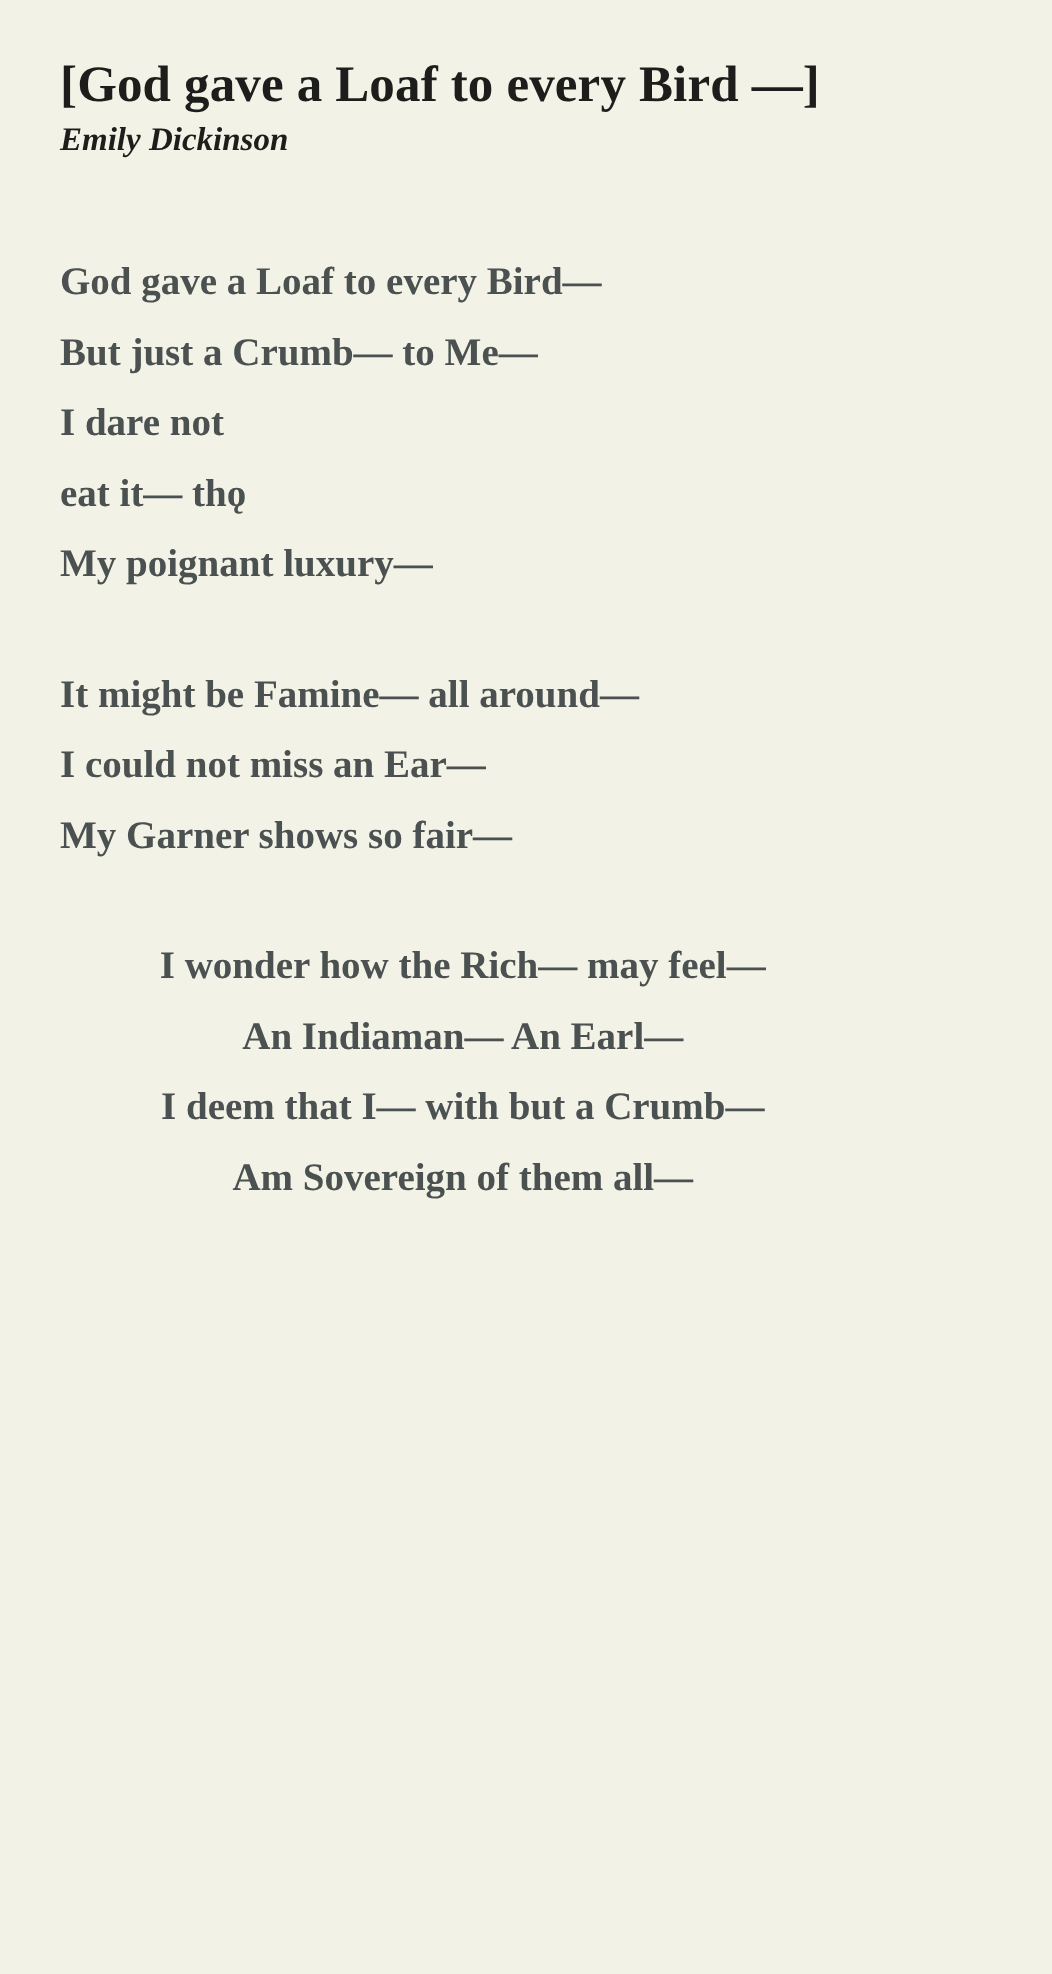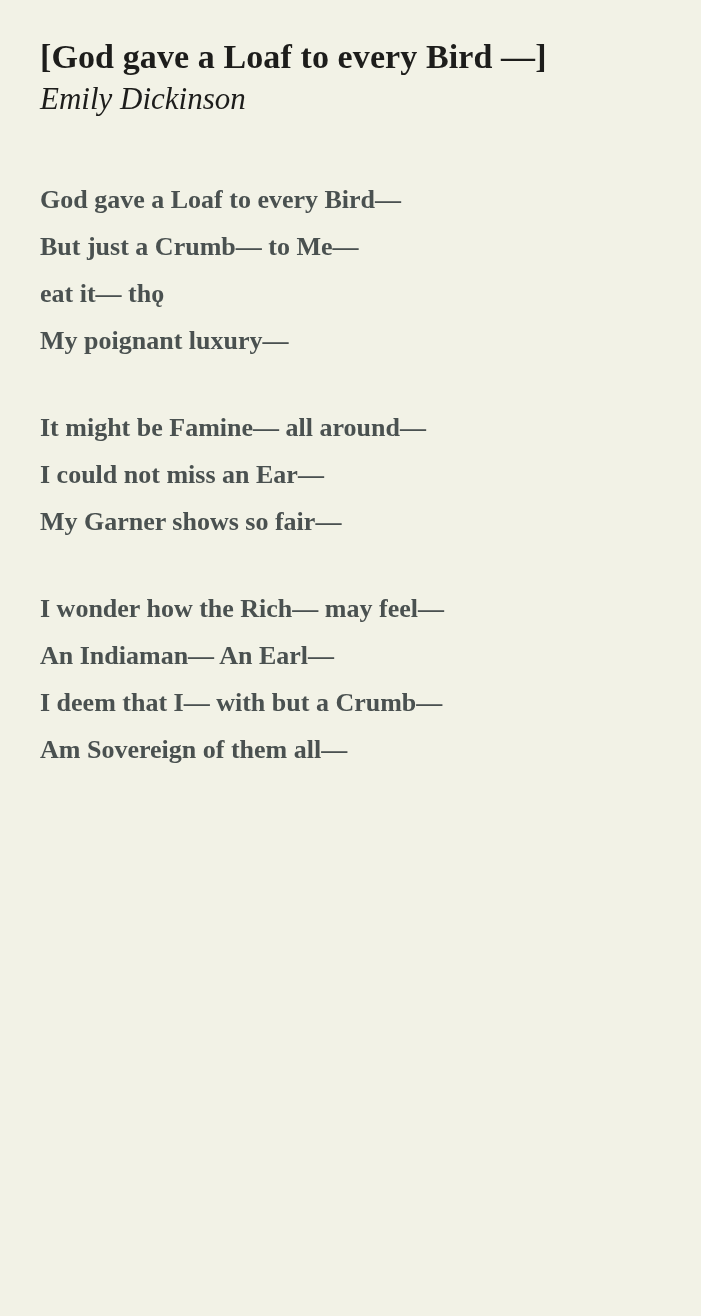--- a/index.html
+++ b/index.html
@@ -26,56 +26,58 @@
     font-size: 34px;
     line-height: 1.22;
     color: #1d1d1b;
     letter-spacing: 0.1px;
     margin: 0;
     padding: 0;
   }
   .poem-author {
     font-family: "Liberation Serif", "DejaVu Serif", serif;
     font-style: italic;
-    font-weight: normal;
-    font-size: 31px;
+    font-weight: bold;
+    font-size: 22px;
     line-height: 1.3;
     color: #1d1d1b;
     margin: 2px 0 11px 0;
     padding: 0;
   }
   .poem-body {
     margin-top: 56px;
   }
   .stanza {
     margin: 0 0 40px 0;
     font-weight: bold;
   }
   .stanza:last-child {
     margin-bottom: 0;
+    text-align: center;
   }
   .line {
     font-family: "Liberation Serif", "DejaVu Serif", serif;
     font-size: 26px;
     line-height: 47px;
     color: #4a5150;
     white-space: pre;
   }
 </style>
 </head>
 <body>
 
 <div class="page">
   <h1 class="poem-title">[God gave a Loaf to every Bird —]</h1>
   <div class="poem-author">Emily Dickinson</div>
 
   <div class="poem-body">
     <div class="stanza">
       <div class="line">God gave a Loaf to every Bird—</div>
       <div class="line">But just a Crumb— to Me—</div>
+      <div class="line">I dare not</div>
       <div class="line">eat it— thǫ</div>
       <div class="line">My poignant luxury—</div>
     </div>
 
 
     <div class="stanza">
       <div class="line">It might be Famine— all around—</div>
       <div class="line">I could not miss an Ear—</div>
       <div class="line">My Garner shows so fair—</div>
     </div>

